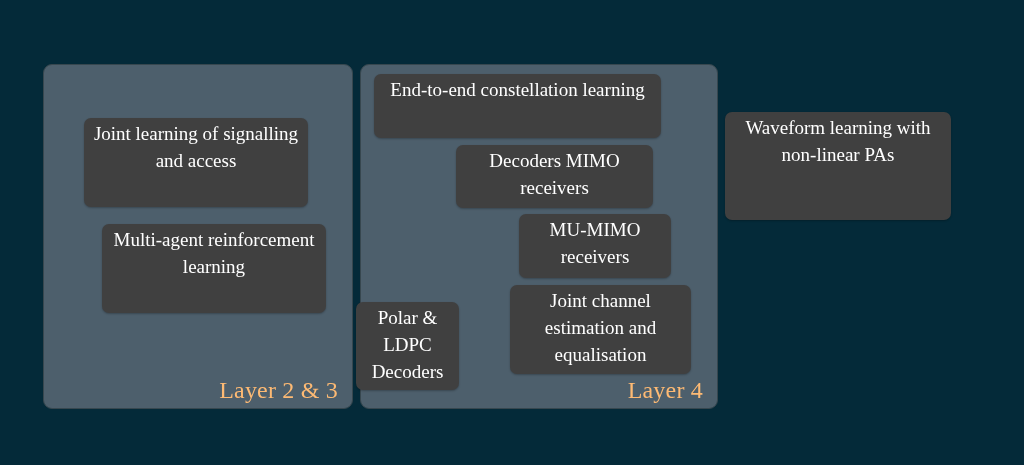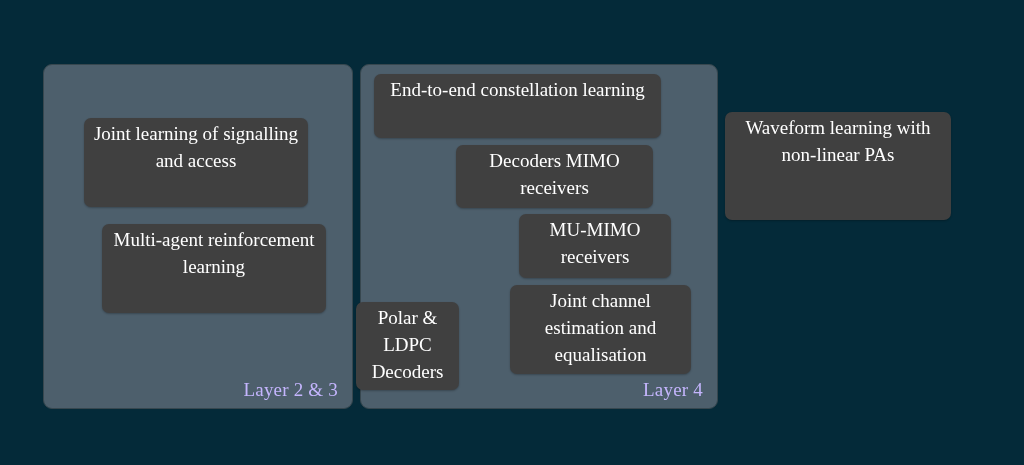--- a/index.html
+++ b/index.html
@@ -19,22 +19,22 @@
     position: absolute;
     background: #4d5f6c;
     border: 1px solid #37474f;
     border-radius: 9px;
     box-sizing: border-box;
   }
   .panel-label {
     position: absolute;
     right: 14px;
     bottom: 6px;
-    color: #c4b5fd;
-    font-size: 19px;
+    color: #fdba74;
+    font-size: 24px;
     line-height: 24px;
     letter-spacing: 0.2px;
     white-space: nowrap;
   }
   .rbox {
     position: absolute;
     background: #404040;
     border-radius: 7px;
     color: #ffffff;
     display: flex;

